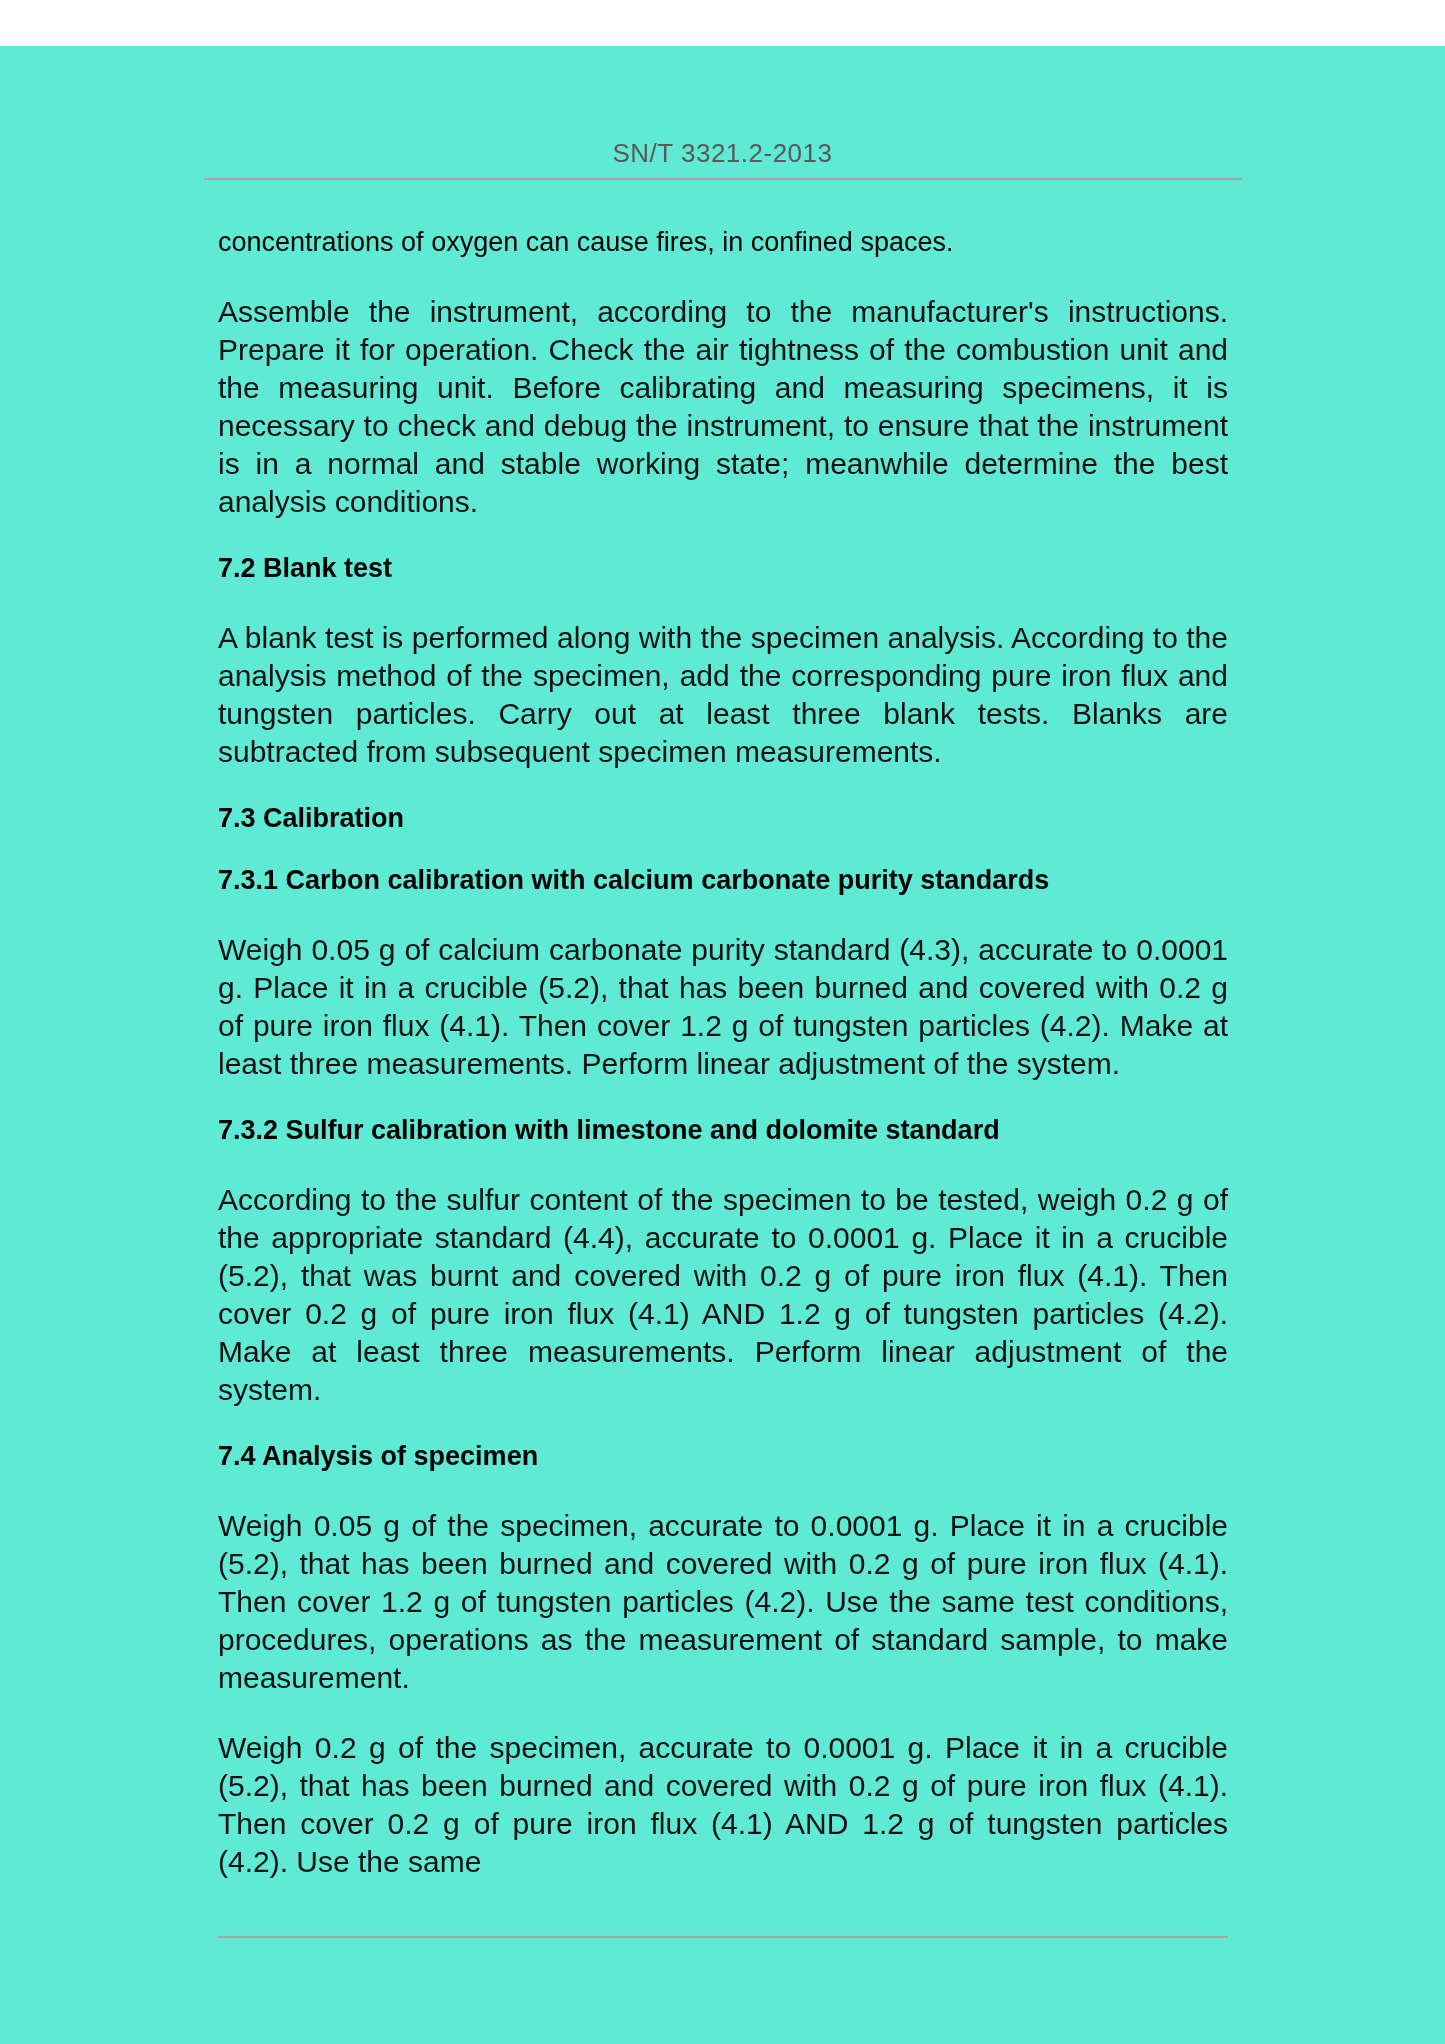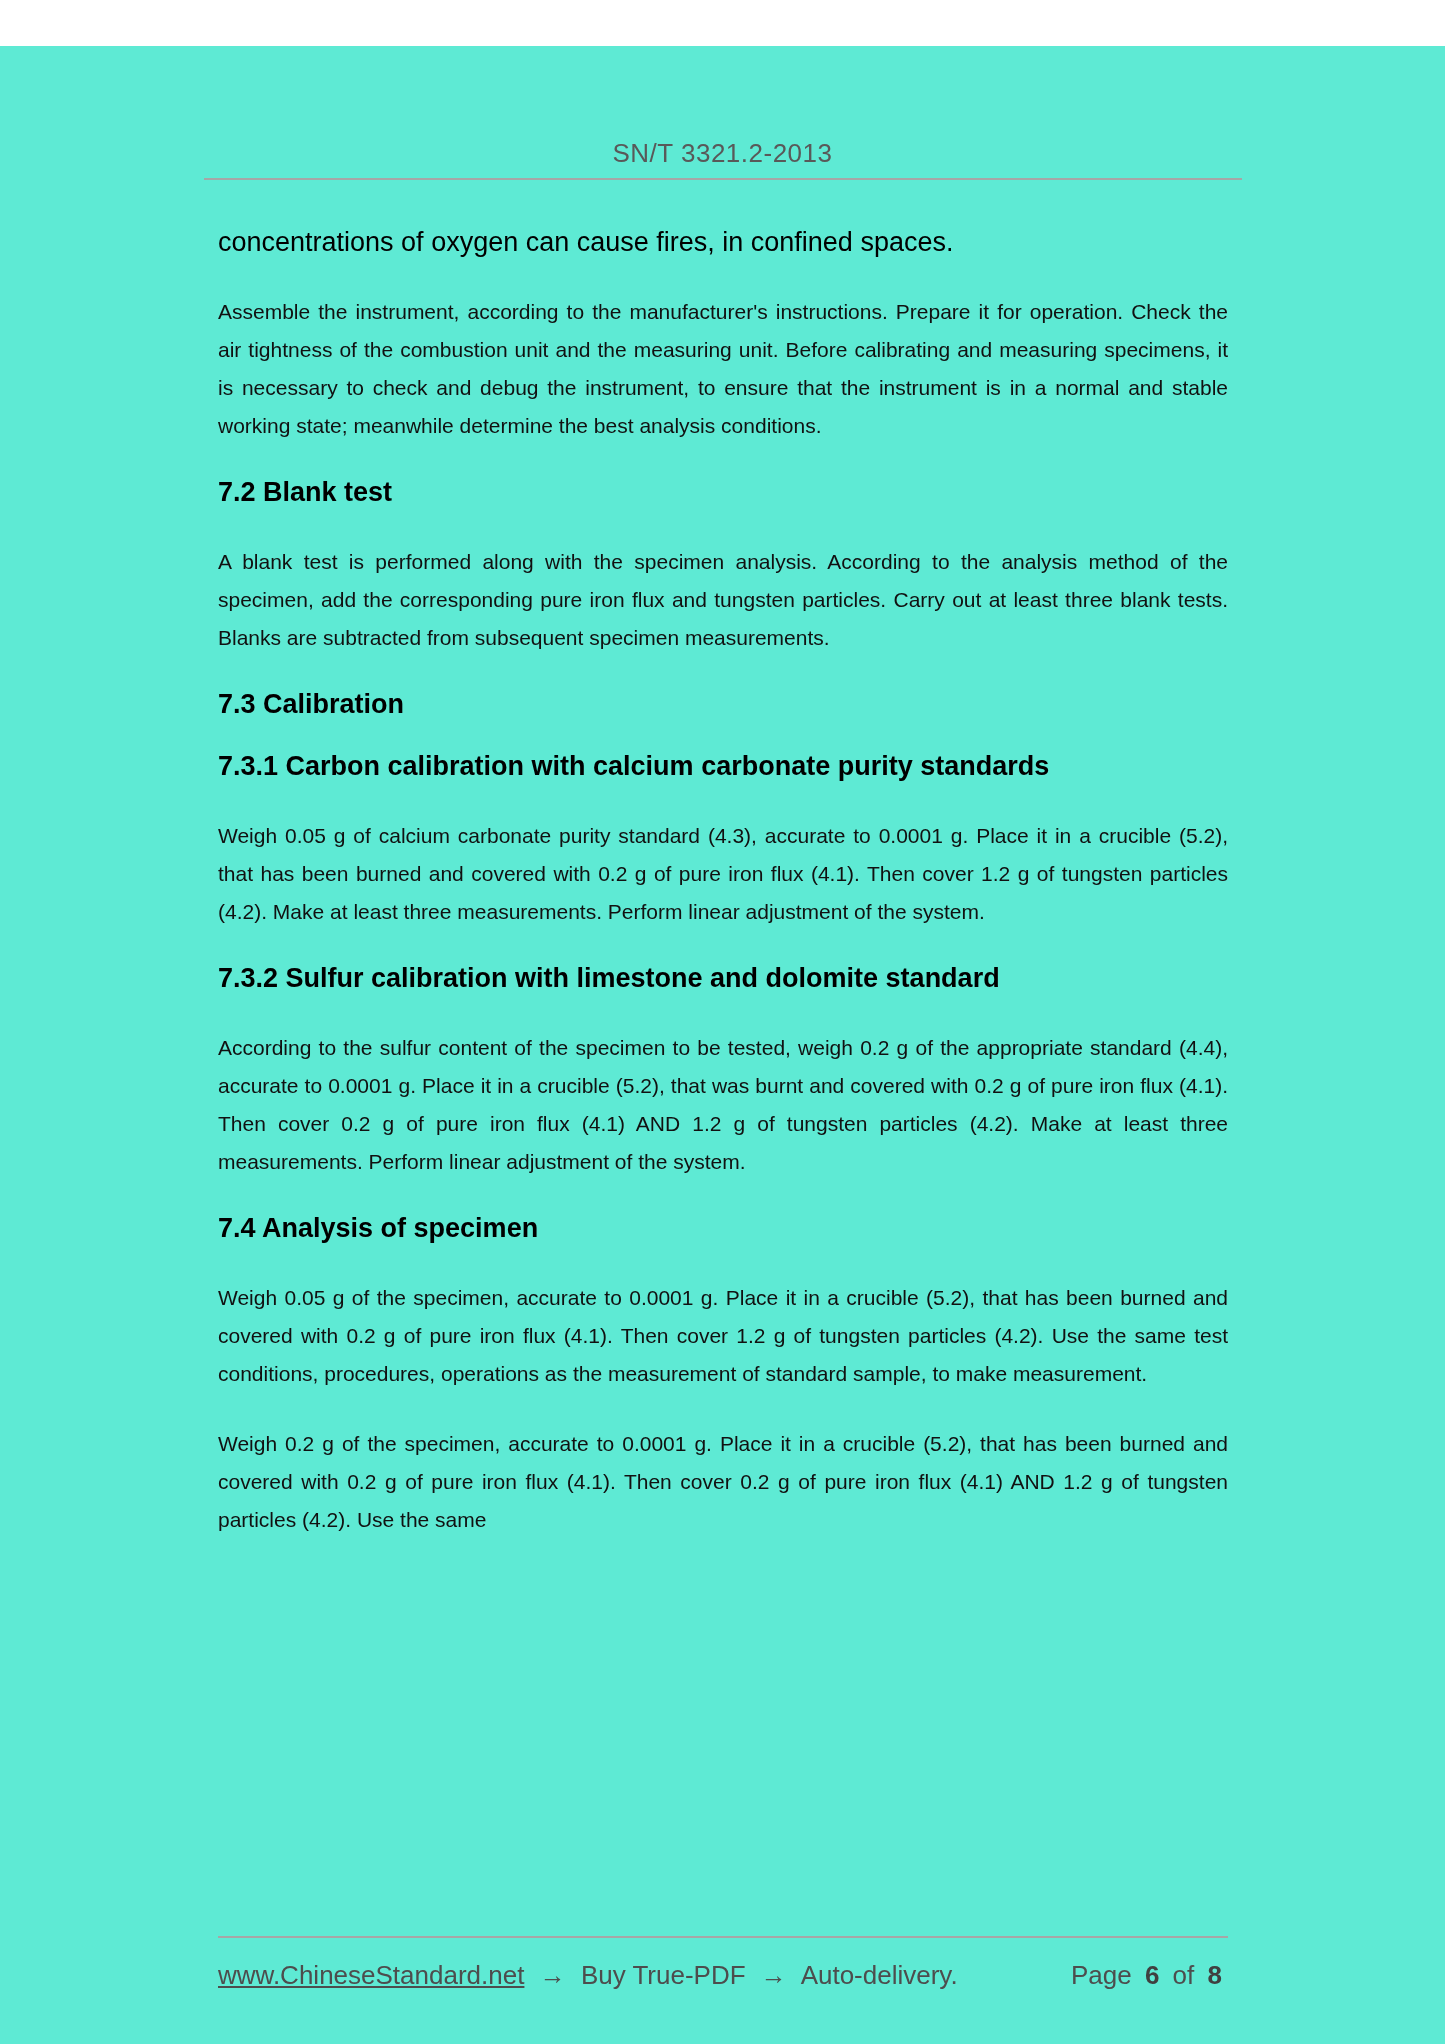--- a/index.html
+++ b/index.html
@@ -52,21 +52,21 @@
     font-size: 27px;
     line-height: 38px;
     font-weight: bold;
     color: #000000;
   }
   .section-heading + .section-heading {
     margin-top: 24px;
   }
   .body-paragraph {
     margin: 32px 0 0 0;
-    font-size: 21px;
+    font-size: 30px;
     line-height: 38px;
     text-align: justify;
     text-align-last: left;
     color: #111111;
   }
   .footer-rule {
     position: absolute;
     top: 1890px;
     left: 218px;
     width: 1010px;
@@ -128,29 +128,14 @@
         <div class="section-heading">7.3.2 Sulfur calibration with limestone and dolomite standard</div>
         <p class="body-paragraph">According to the sulfur content of the specimen to be tested, weigh 0.2 g of the appropriate standard (4.4), accurate to 0.0001 g. Place it in a crucible (5.2), that was burnt and covered with 0.2 g of pure iron flux (4.1). Then cover 0.2 g of pure iron flux (4.1) AND 1.2 g of tungsten particles (4.2). Make at least three measurements. Perform linear adjustment of the system.</p>
         <div class="section-heading">7.4 Analysis of specimen</div>
         <p class="body-paragraph">Weigh 0.05 g of the specimen, accurate to 0.0001 g. Place it in a crucible (5.2), that has been burned and covered with 0.2 g of pure iron flux (4.1). Then cover 1.2 g of tungsten particles (4.2). Use the same test conditions, procedures, operations as the measurement of standard sample, to make measurement.</p>
         <p class="body-paragraph">Weigh 0.2 g of the specimen, accurate to 0.0001 g. Place it in a crucible (5.2), that has been burned and covered with 0.2 g of pure iron flux (4.1). Then cover 0.2 g of pure iron flux (4.1) AND 1.2 g of tungsten particles (4.2). Use the same</p>
       </div>
   </div>
 
   <div class="footer-rule"></div>
 
-  <div class="doc-footer">
-    <span class="footer-left">
-      <span class="footer-link">www.ChineseStandard.net</span>
-      <span class="footer-arrow">→</span>
-      <span class="page-word">Buy True-PDF</span>
-      <span class="footer-arrow">→</span>
-      <span class="page-word">Auto-delivery.</span>
-    </span>
-    <span class="footer-right">
-      <span class="page-word">Page</span>
-      <span class="page-num">6</span>
-      <span class="page-word">of</span>
-      <span class="page-num">8</span>
-    </span>
-  </div>
 
 </div>
 
 </body></html>

